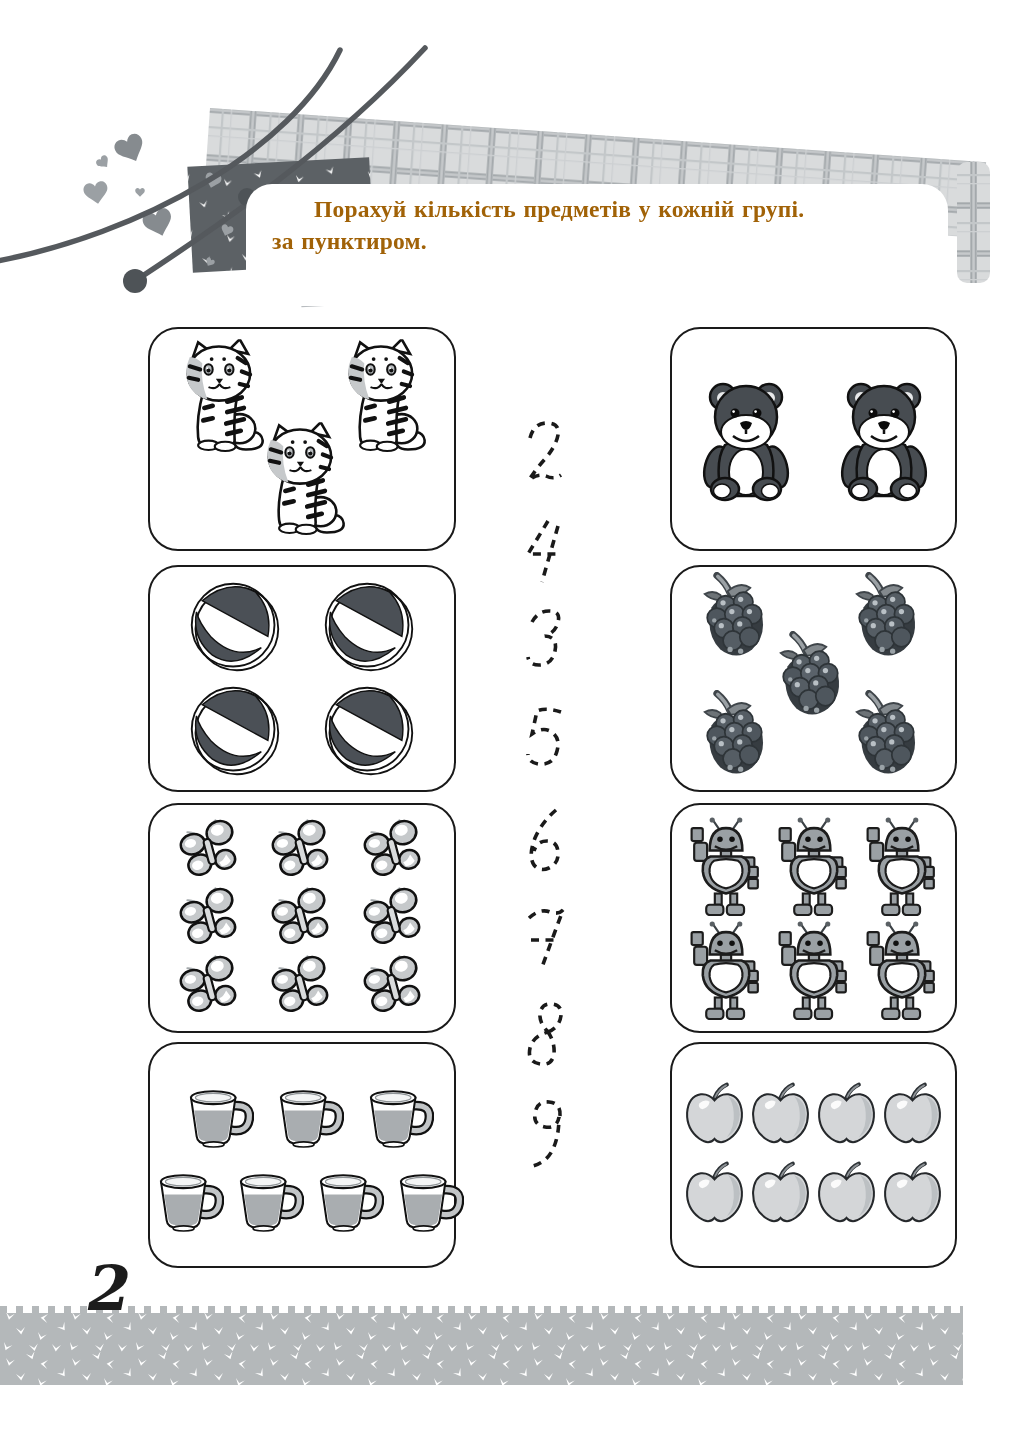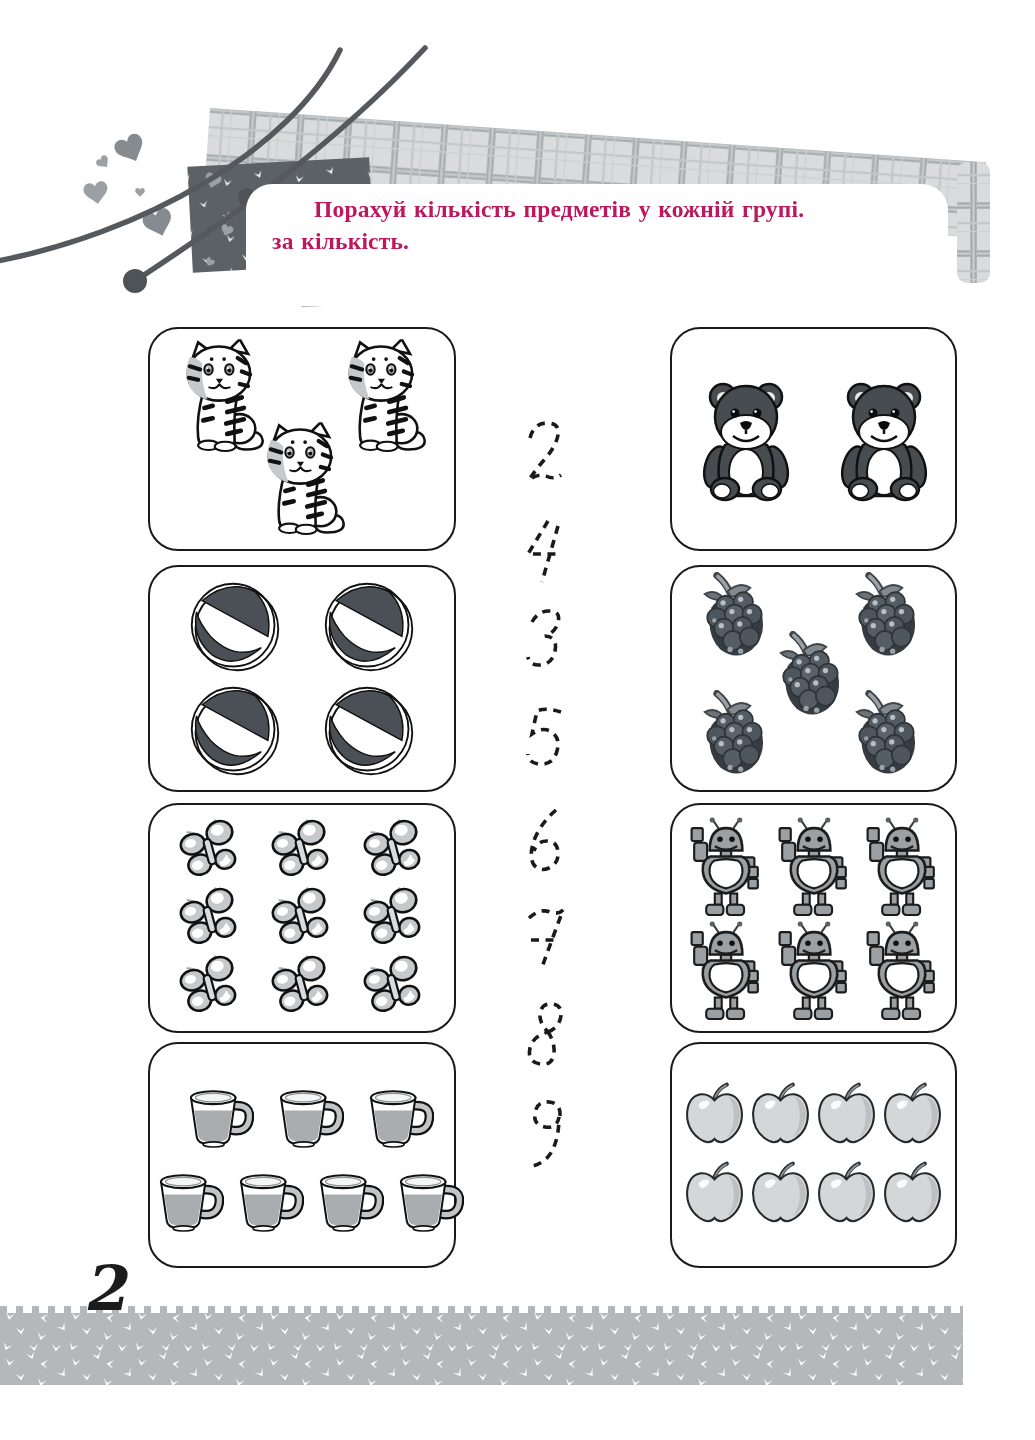--- a/index.html
+++ b/index.html
@@ -3,21 +3,21 @@
 <meta charset="utf-8">
 <style>
   html,body{margin:0;padding:0;background:#e8e8e8;}
   .page{position:relative;width:1035px;height:1440px;background:#ffffff;overflow:hidden;
         font-family:"Liberation Serif", serif;}
   
   .header-art{position:absolute;left:0;top:0;}
   .instr-box{position:absolute;left:246px;top:184px;width:702px;height:122px;
              background:#ffffff;border-radius:26px;}
   .instructions{position:absolute;left:272px;top:194px;width:648px;
-                font-size:23.5px;font-weight:bold;line-height:31.5px;color:#be185d;
+                font-size:23.5px;font-weight:bold;line-height:31.5px;color:#a16207;
                 letter-spacing:0.2px;word-spacing:1.5px;}
   .instructions .l1{padding-left:42px;}
   
   .count-box{position:absolute;border:2.6px solid #1a1a1a;border-radius:30px;background:#fff;
              display:flex;flex-direction:column;justify-content:center;align-items:center;
              padding:8px;box-sizing:border-box;}
   .row{display:flex;justify-content:center;align-items:center;}
   .pos-l0{left:148px;top:327px;width:308px;height:224px}
   .pos-l1{left:148px;top:565px;width:308px;height:227px}
   .pos-l2{left:148px;top:803px;width:308px;height:230px}
@@ -287,21 +287,21 @@
       <path d="M425,48 C330,150 220,225 138,279"></path>
       <path d="M340,50 C292,150 140,235 -8,262"></path>
     </g>
     <circle cx="135" cy="281" r="12" fill="#4e5357"></circle>
     <circle cx="247" cy="197" r="9" fill="#4e5357"></circle>
   </svg>
 
   <div class="instr-box"></div>
   <div class="instructions">
     <div class="l1">Порахуй кількість предметів у кожній групі.</div>
-    <div class="l3">за кількість.</div>
+    <div class="l3">за пунктиром.</div>
   </div>
 
   <div class="count-box pos-l0 g-cat">
       <div class="row">
         <svg class="icon icon-cat" viewBox="0 0 100 112">
           <use href="#sym-cat"></use>
         </svg>
         <svg class="icon icon-cat" viewBox="0 0 100 112">
           <use href="#sym-cat"></use>
         </svg>

